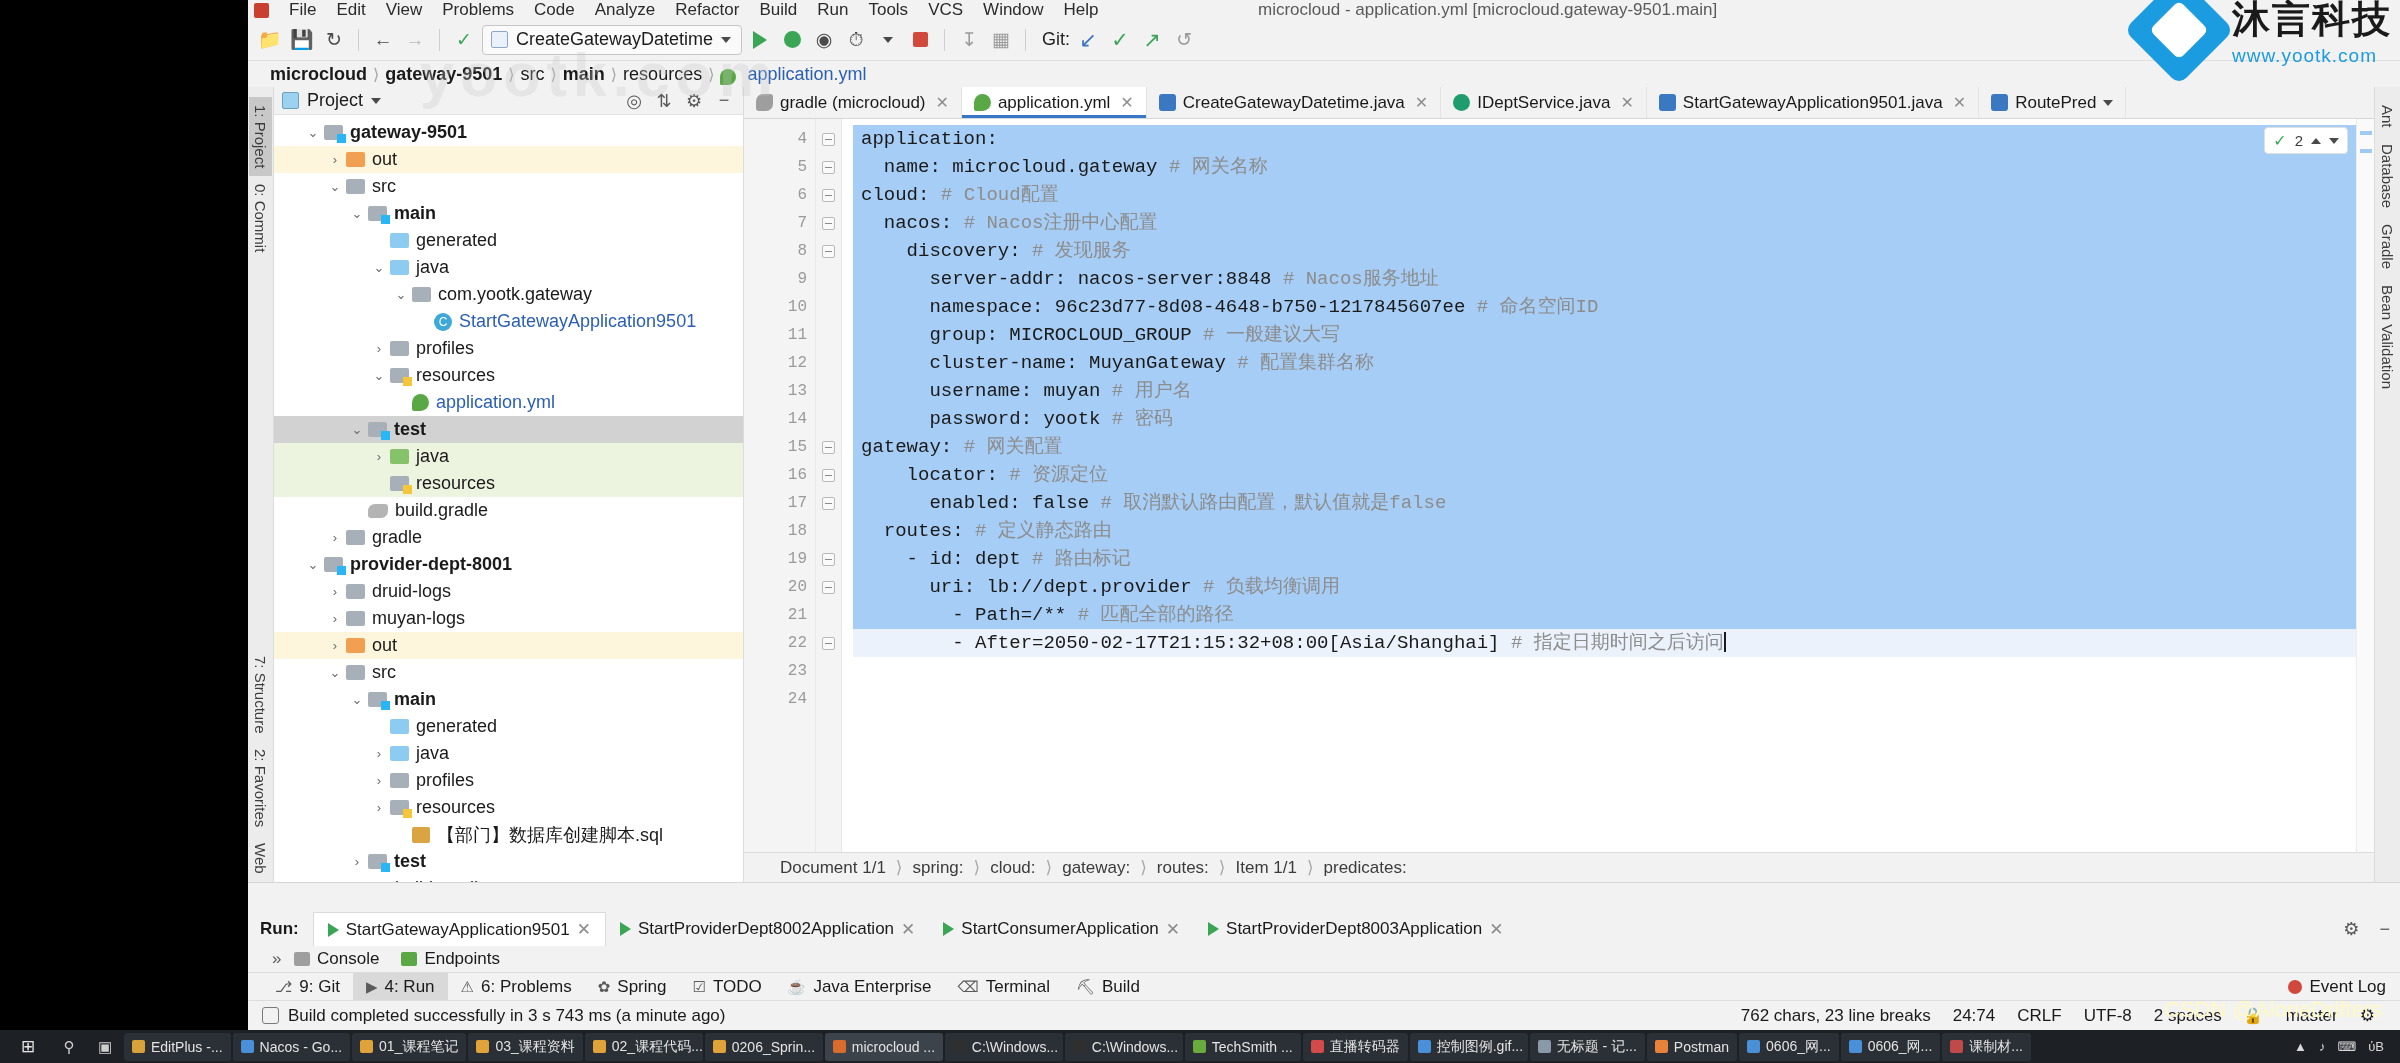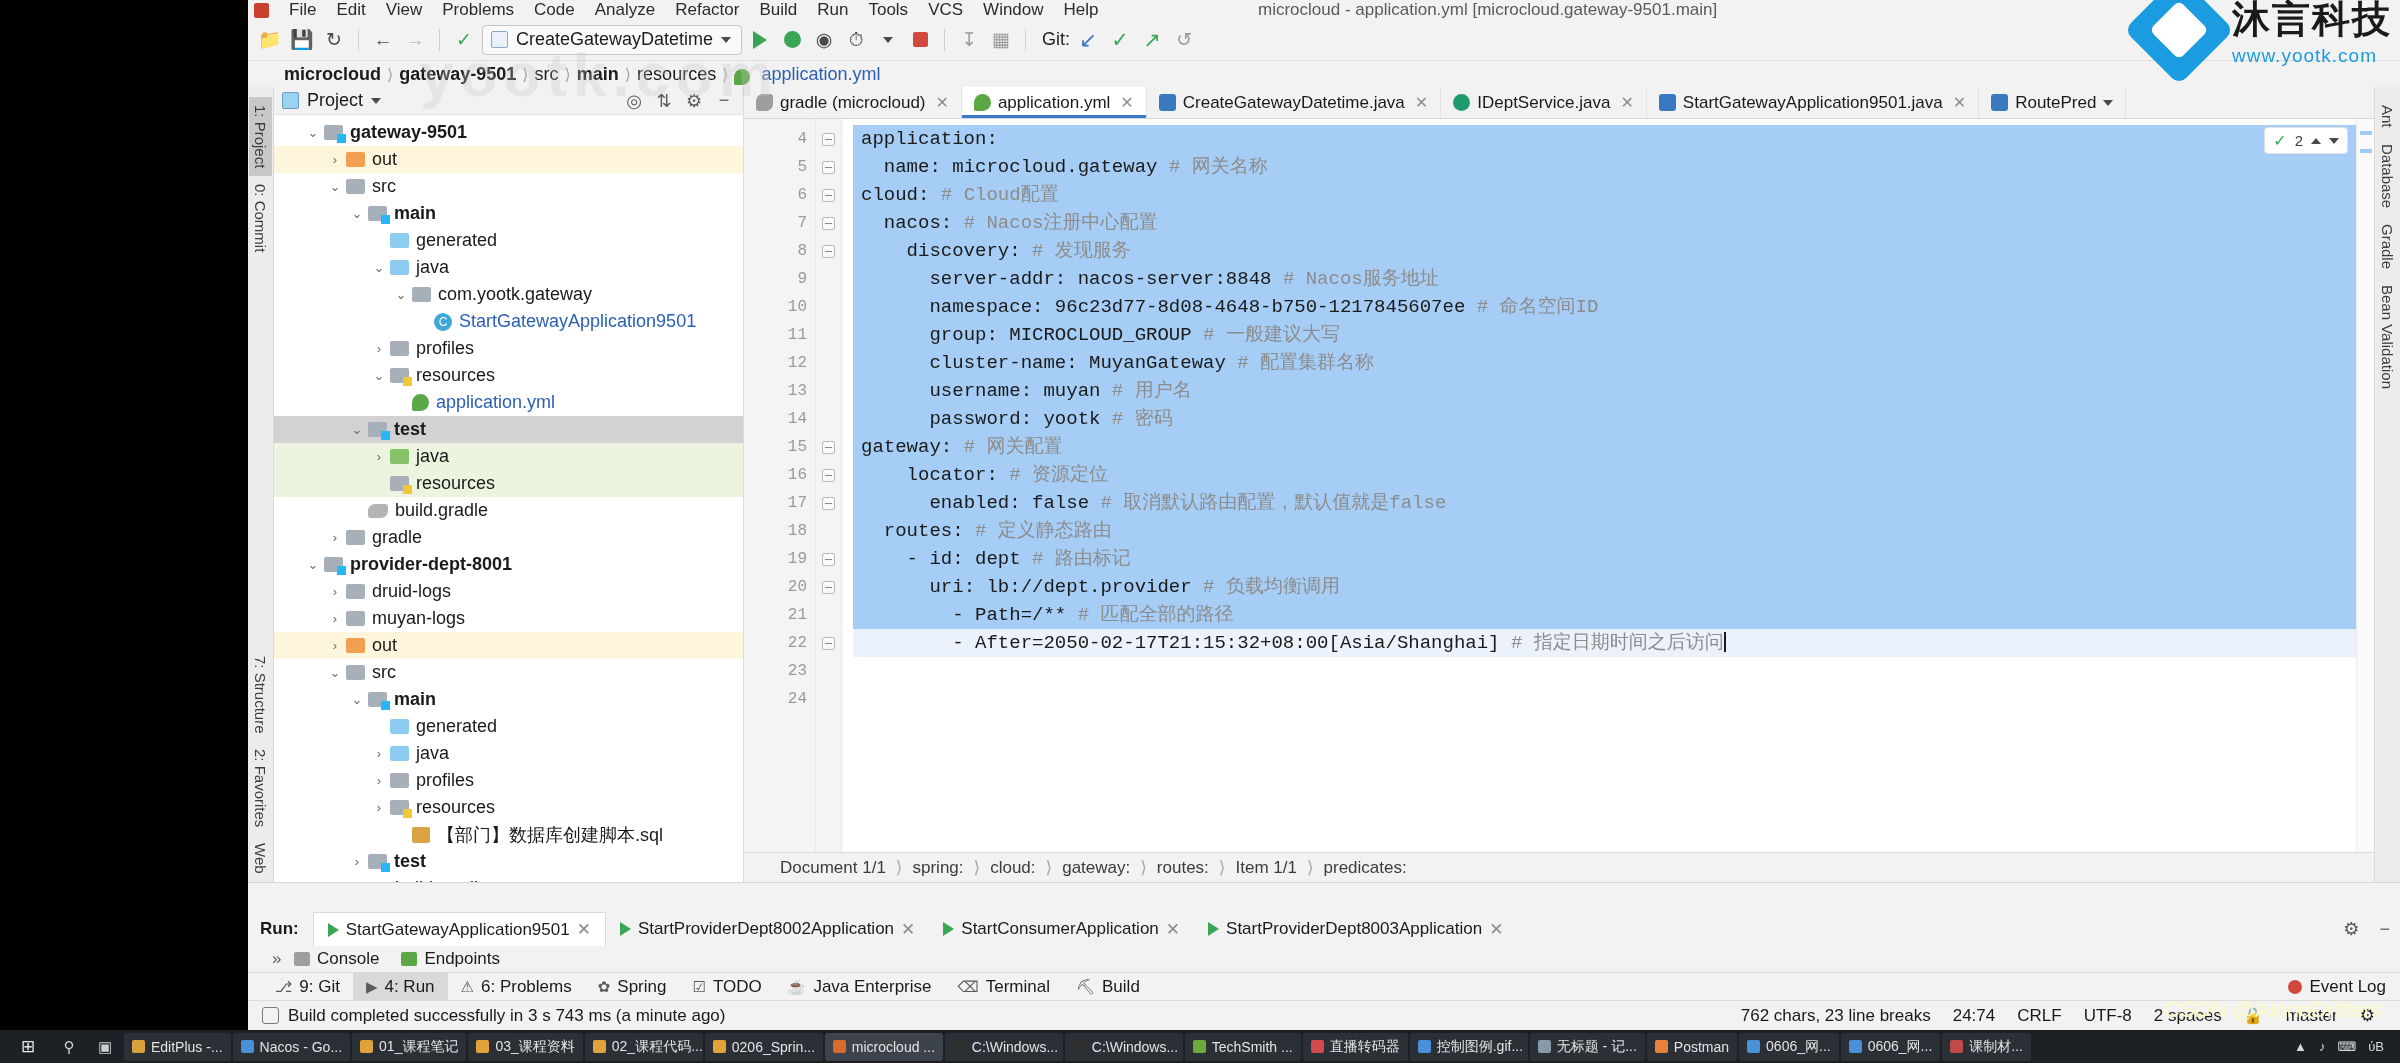--- a/index.html
+++ b/index.html
@@ -62,21 +62,21 @@
   .g-dim { color:#9b9b9b; font-size:19px; }
   .logo-badge {
     position:absolute; right: 8px; top: -28px; display:flex; align-items:center; gap:14px;
   }
   .logo-mark { width:78px;height:78px;background:#1b9be0;transform:rotate(45deg);border-radius:10px;}
   .logo-mark::after{content:"";position:absolute;left:18px;top:18px;width:42px;height:42px;background:#fff;transform:rotate(0deg);border-radius:6px;}
   .logo-text b { display:block; font-size:38px; color:#1a1a1a; letter-spacing:2px;}
   .logo-text span { display:block; font-size:19px; color:#1b9be0; letter-spacing:1px;}
 
   
-  .crumbbar { height:26px; background:#f2f2f2; display:flex; align-items:center; padding-left:36px; gap:6px; font-size:18px; flex:0 0 26px;}
+  .crumbbar { height:26px; background:#f2f2f2; display:flex; align-items:center; padding-left:22px; gap:6px; font-size:18px; flex:0 0 26px;}
   .crumbbar .cb { color:#1a1a1a; }
   .crumbbar .cb.b { font-weight:bold; }
   .crumbbar .sepc { color:#a5a5a5; font-size:16px;}
   .crumbbar .leaf { color:#2b5fb4; }
   .yml-ico { display:inline-block; width:16px;height:16px;border-radius:50% 50% 50% 10%; background:#5aa845; margin-right:5px; position:relative; top:3px;}
 
   
   .body-area { flex:1; display:flex; min-height:0; }
 
   

